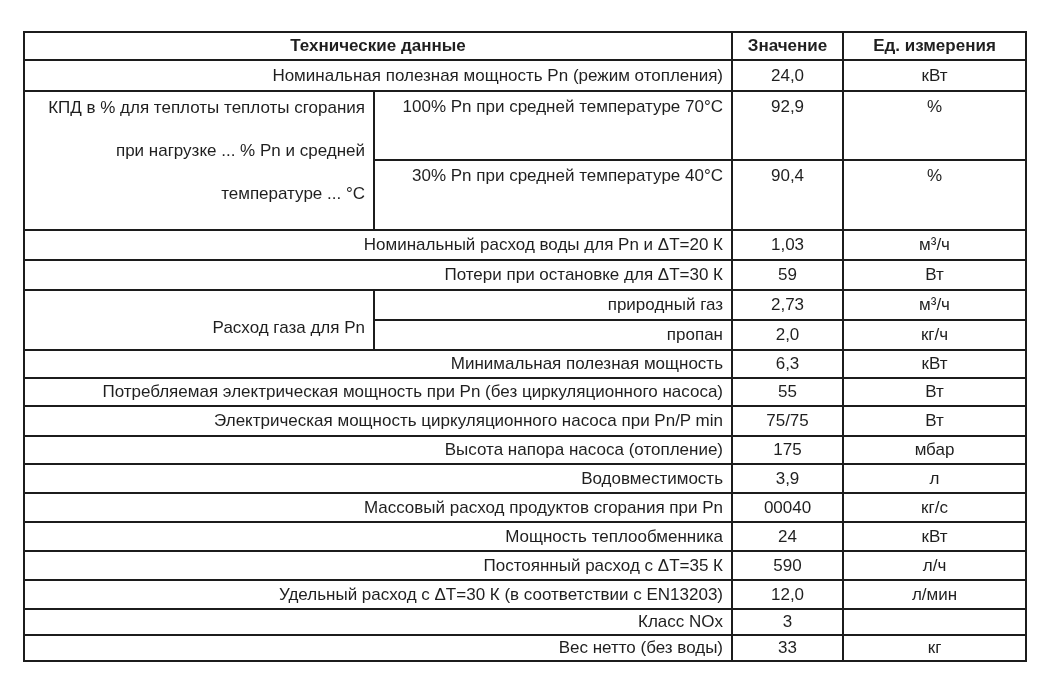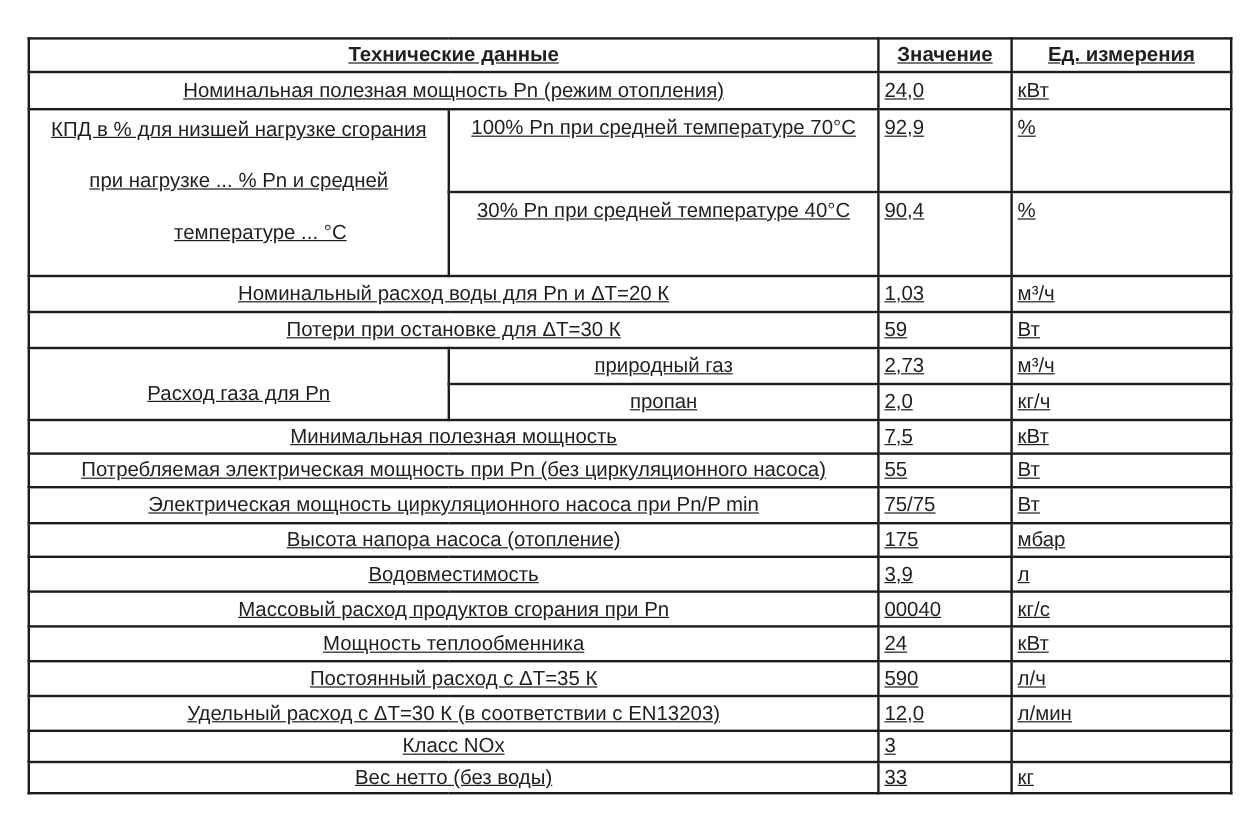--- a/index.html
+++ b/index.html
@@ -5,44 +5,45 @@
   * { box-sizing: border-box; }
   html, body {
     margin: 0; padding: 0;
     width: 1050px; height: 700px;
     background: #ffffff;
     font-family: "Liberation Sans", sans-serif;
     color: #1f1f1f;
   }
   .table-wrap {
     position: absolute;
-    left: 23px; top: 31px; text-decoration: underline;
+    left: 23px; top: 31px;
   }
   table.tech {
     border-collapse: collapse;
     table-layout: fixed;
     width: 1002px;
     background: #ffffff;
   }
   table.tech th, table.tech td {
     border: 2px solid #1c1c1c;
     font-size: 17px;
     overflow: hidden;
     vertical-align: middle;
   }
   table.tech th {
     font-weight: bold;
     text-align: center;
     padding: 2px 4px;
   }
   td.label, td.sublabel {
-    text-align: center;
+    text-align: right;
     padding: 2px 8px;
   }
   td.val, td.unit {
+    text-align: center;
     padding: 2px 4px;
   }
   tr.tall > td {
     vertical-align: top;
     padding-top: 5px;
   }
   td.multiline { vertical-align: top; padding-top: 5px; }
   td.multiline div {
     line-height: 22px;
     margin-bottom: 21px;
@@ -74,21 +75,21 @@
       </tr>
     </thead>
     <tbody>
       <tr class="h31">
         <td colspan="2" class="label">Номинальная полезная мощность Pn (режим отопления)</td>
         <td class="val">24,0</td>
         <td class="unit">кВт</td>
       </tr>
       <tr class="h69 tall">
         <td rowspan="2" class="label multiline">
-          <div>КПД в % для низшей нагрузке сгорания</div>
+          <div>КПД в % для теплоты теплоты сгорания</div>
           <div>при нагрузке ... % Pn и средней</div>
           <div>температуре ... °С</div>
         </td>
         <td class="sublabel">100% Pn при средней температуре 70°C</td>
         <td class="val">92,9</td>
         <td class="unit">%</td>
       </tr>
       <tr class="h70 tall">
         <td class="sublabel">30% Pn при средней температуре 40°C</td>
         <td class="val">90,4</td>
@@ -110,21 +111,21 @@
         <td class="val">2,73</td>
         <td class="unit">м³/ч</td>
       </tr>
       <tr class="h30">
         <td class="sublabel">пропан</td>
         <td class="val">2,0</td>
         <td class="unit">кг/ч</td>
       </tr>
       <tr class="h28">
         <td colspan="2" class="label">Минимальная полезная мощность</td>
-        <td class="val">7,5</td>
+        <td class="val">6,3</td>
         <td class="unit">кВт</td>
       </tr>
       <tr class="h28">
         <td colspan="2" class="label">Потребляемая электрическая мощность при Pn (без циркуляционного насоса)</td>
         <td class="val">55</td>
         <td class="unit">Вт</td>
       </tr>
       <tr class="h30">
         <td colspan="2" class="label">Электрическая мощность циркуляционного насоса при Pn/P min</td>
         <td class="val">75/75</td>

